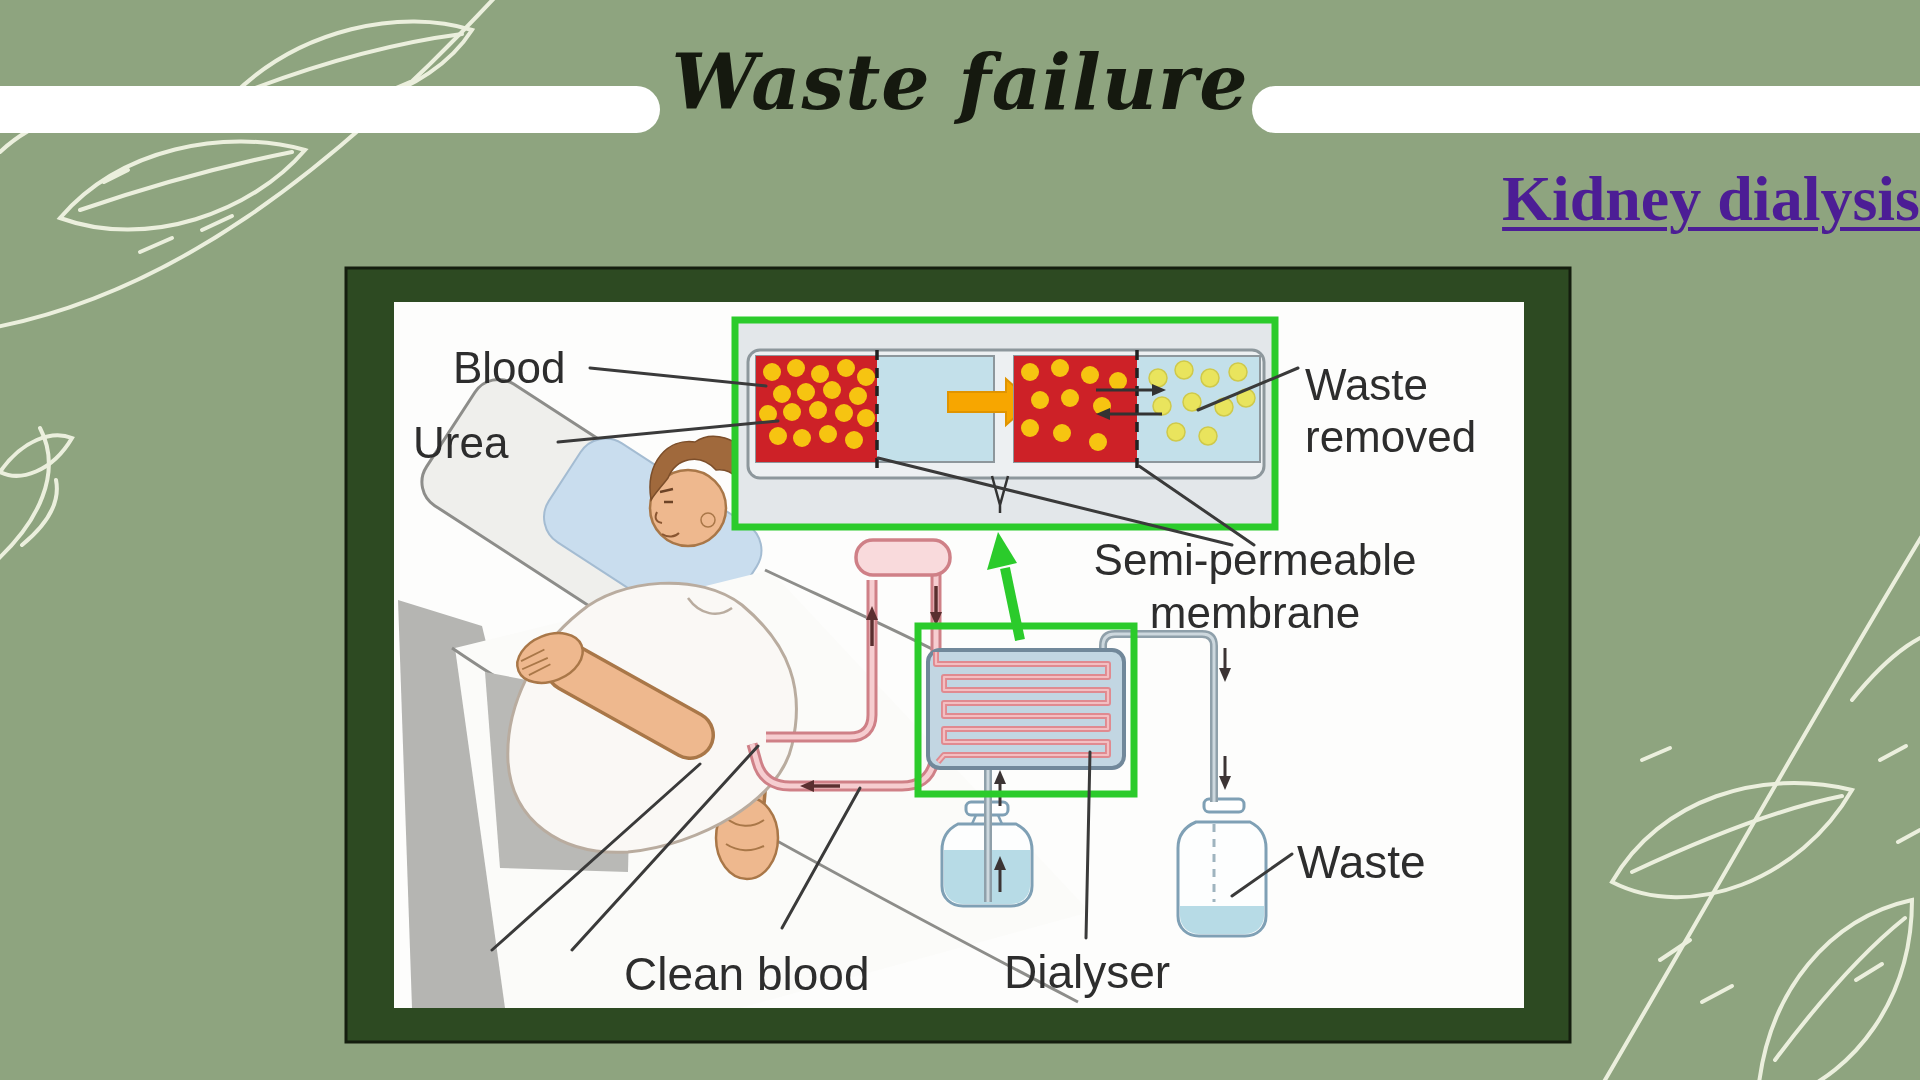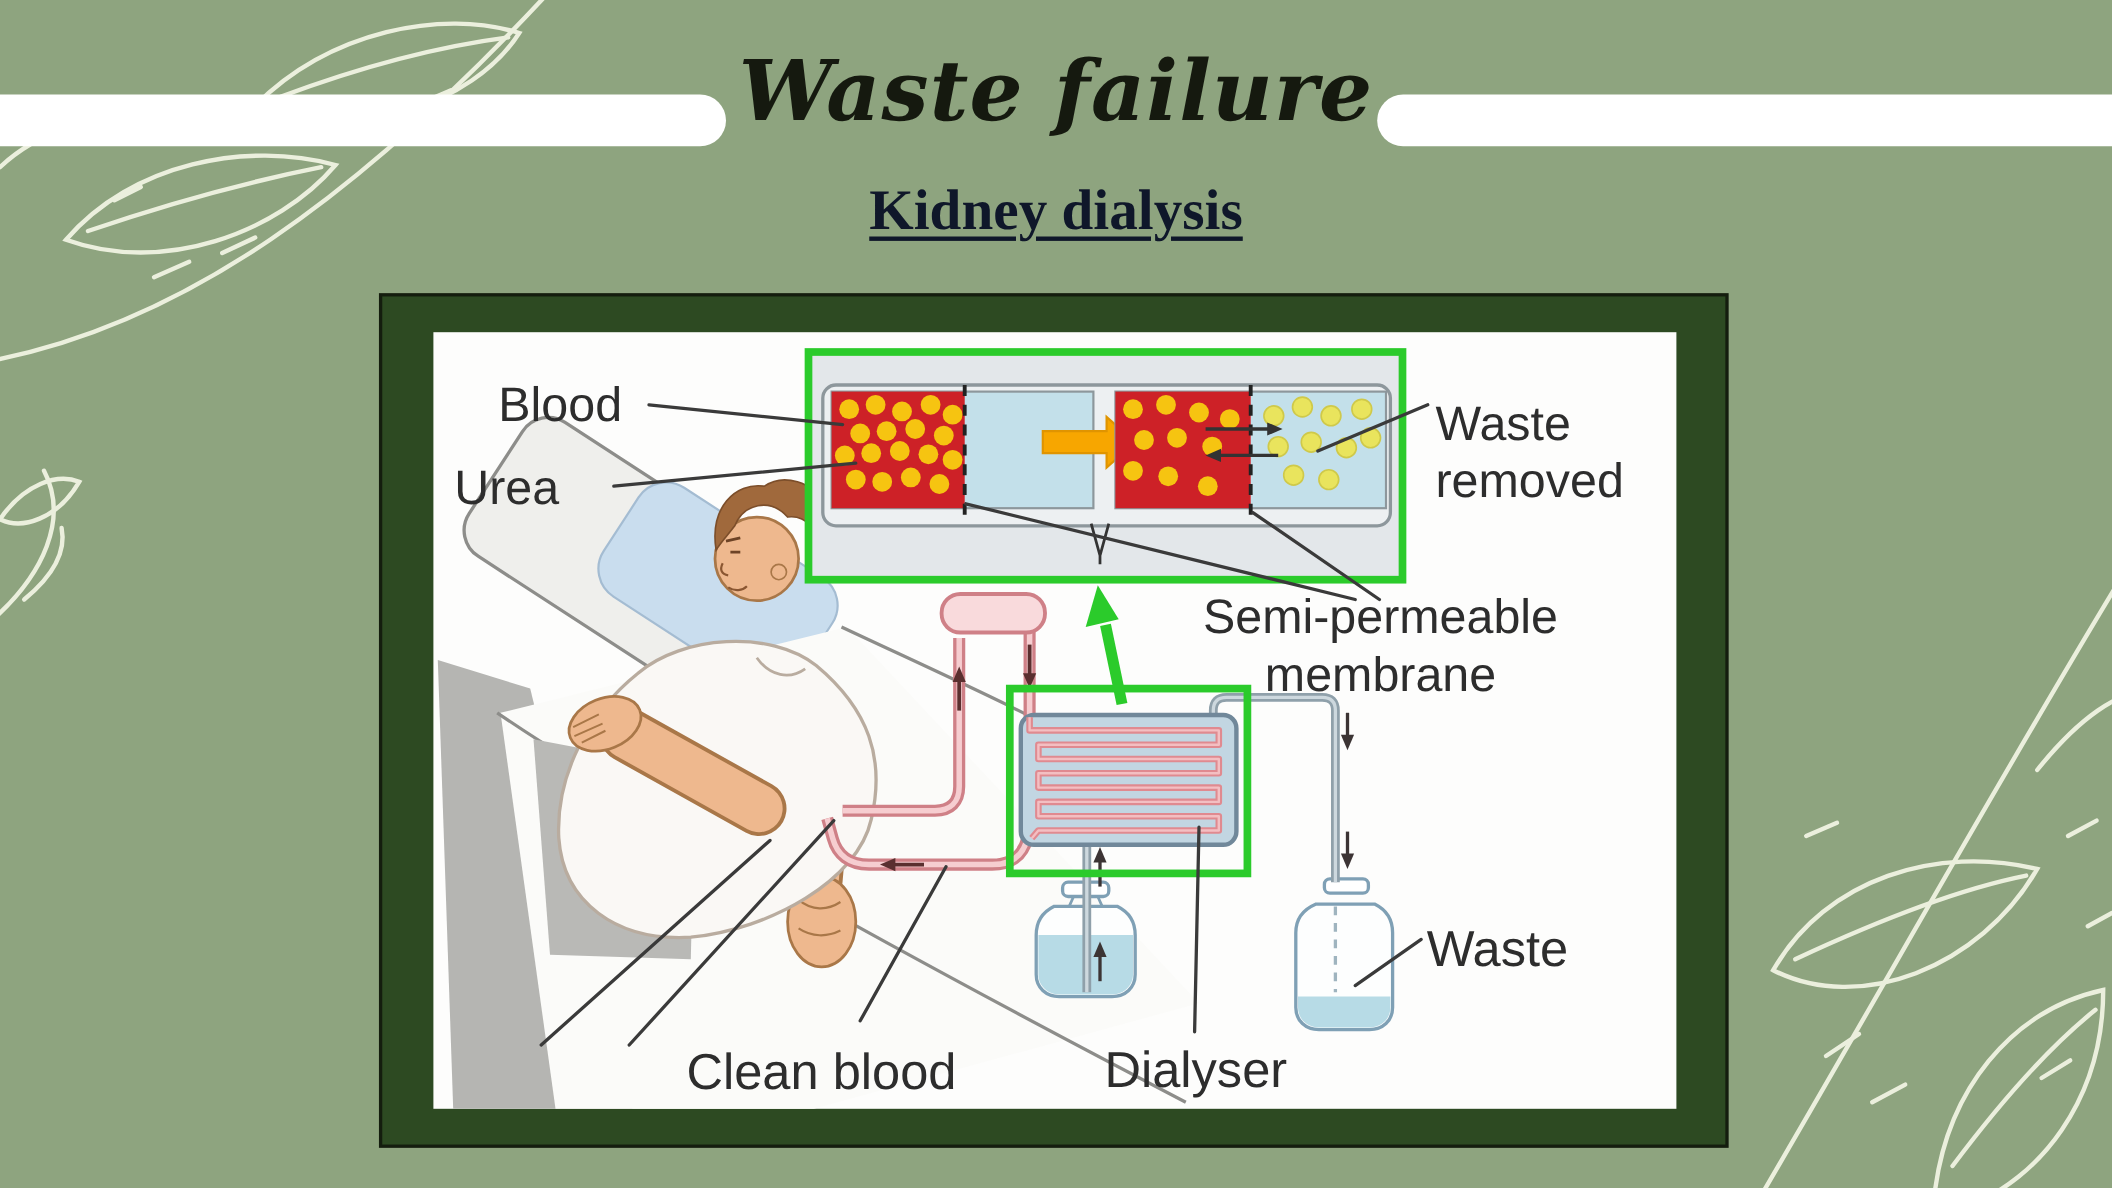--- a/index.html
+++ b/index.html
@@ -6,23 +6,23 @@
   .slide{position:relative;width:1920px;height:1080px;overflow:hidden;background:#8ea47f;
          font-family:"Liberation Sans",sans-serif;}
   svg{display:block;}
   .bg-art{position:absolute;left:0;top:0;z-index:0;}
   .bar{position:absolute;top:86px;height:47px;background:#ffffff;z-index:2;}
   .bar-left{left:0;width:660px;border-radius:0 24px 24px 0;}
   .bar-right{left:1252px;width:668px;border-radius:24px 0 0 24px;}
   .title{position:absolute;left:0;right:0;top:38px;margin:0;text-align:center;z-index:3;
          font-family:"DejaVu Serif","Liberation Serif",serif;font-style:italic;font-weight:bold;
          font-size:76px;color:#15190f;letter-spacing:1px;}
-  .subtitle{position:absolute;left:0;right:0;top:162px;margin:0;text-align:center;z-index:3;
+  .subtitle{position:absolute;left:0;right:0;top:162px;margin:0;text-align:right;z-index:3;
          font-family:"Liberation Serif","DejaVu Serif",serif;font-weight:bold;
-         font-size:52px;color:#0f172a;text-decoration:underline;text-decoration-thickness:4px;text-underline-offset:7px;}
+         font-size:64px;color:#4c1d95;text-decoration:underline;text-decoration-thickness:4px;text-underline-offset:7px;}
   .diagram{position:absolute;left:0;top:0;z-index:1;}
   .lbl{font-family:"Liberation Sans",sans-serif;fill:#2d2d2d;font-size:44px;}
   .lbl-lg{font-family:"Liberation Sans",sans-serif;fill:#2d2d2d;font-size:46px;}
 </style>
 </head>
 <body>
 
 <div class="slide">
 
   <svg class="bg-art" width="1920" height="1080" viewBox="0 0 1920 1080">

